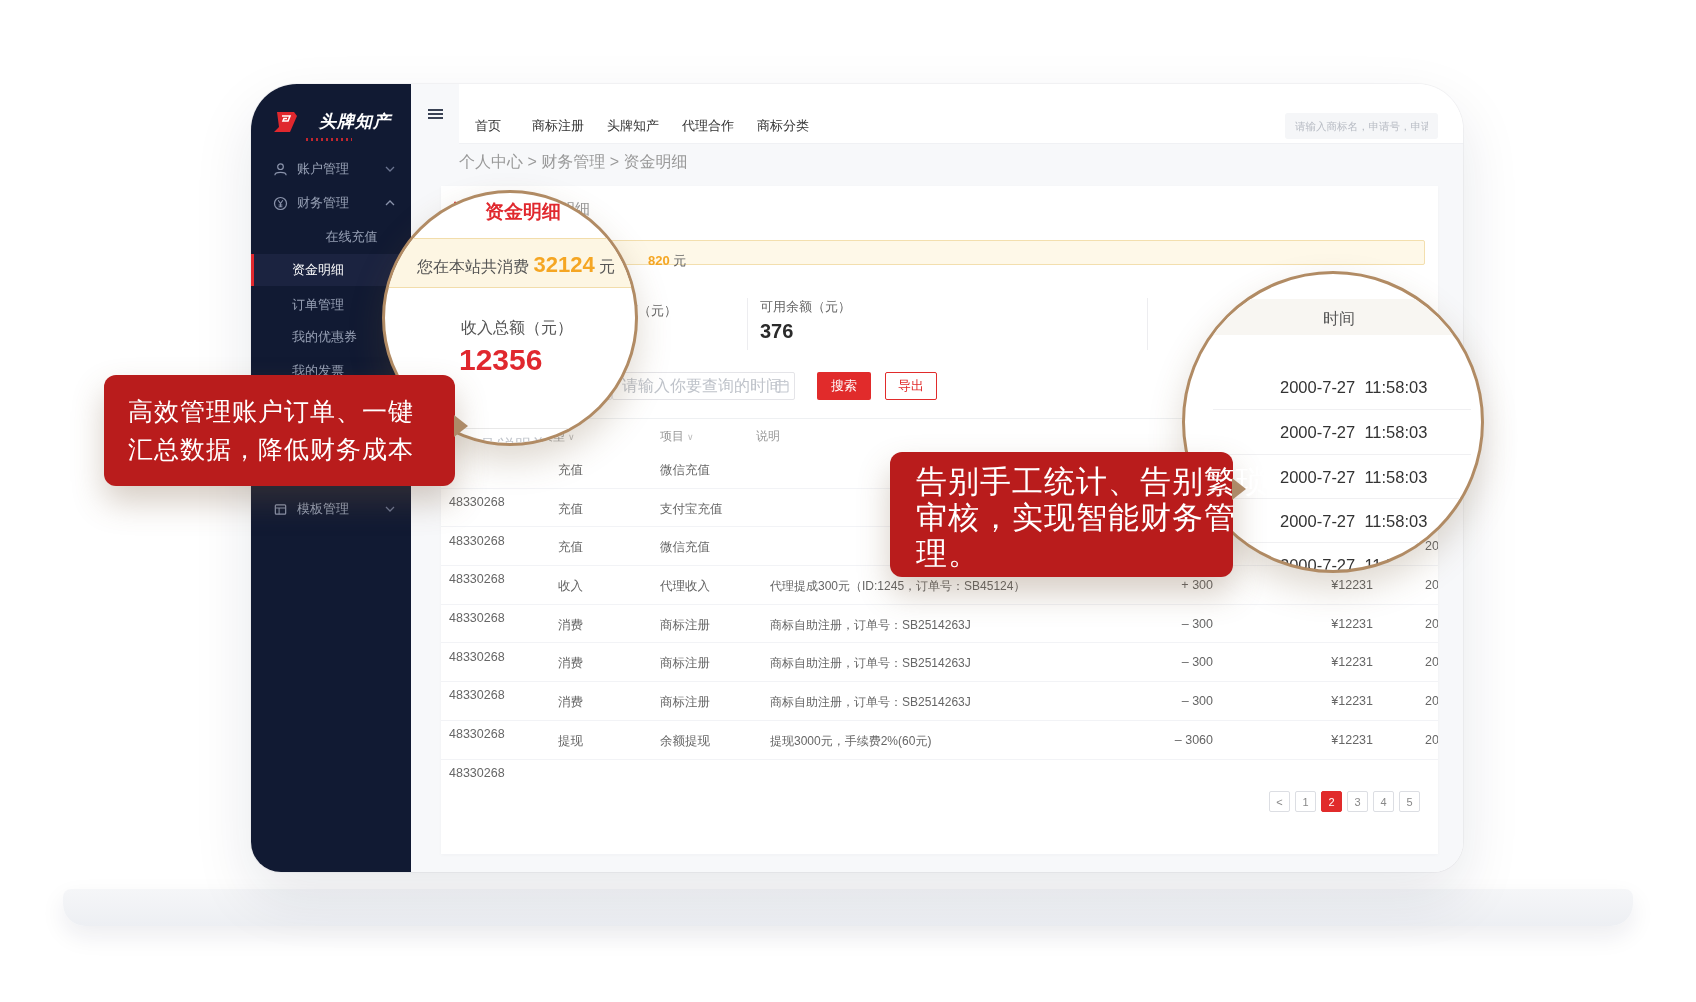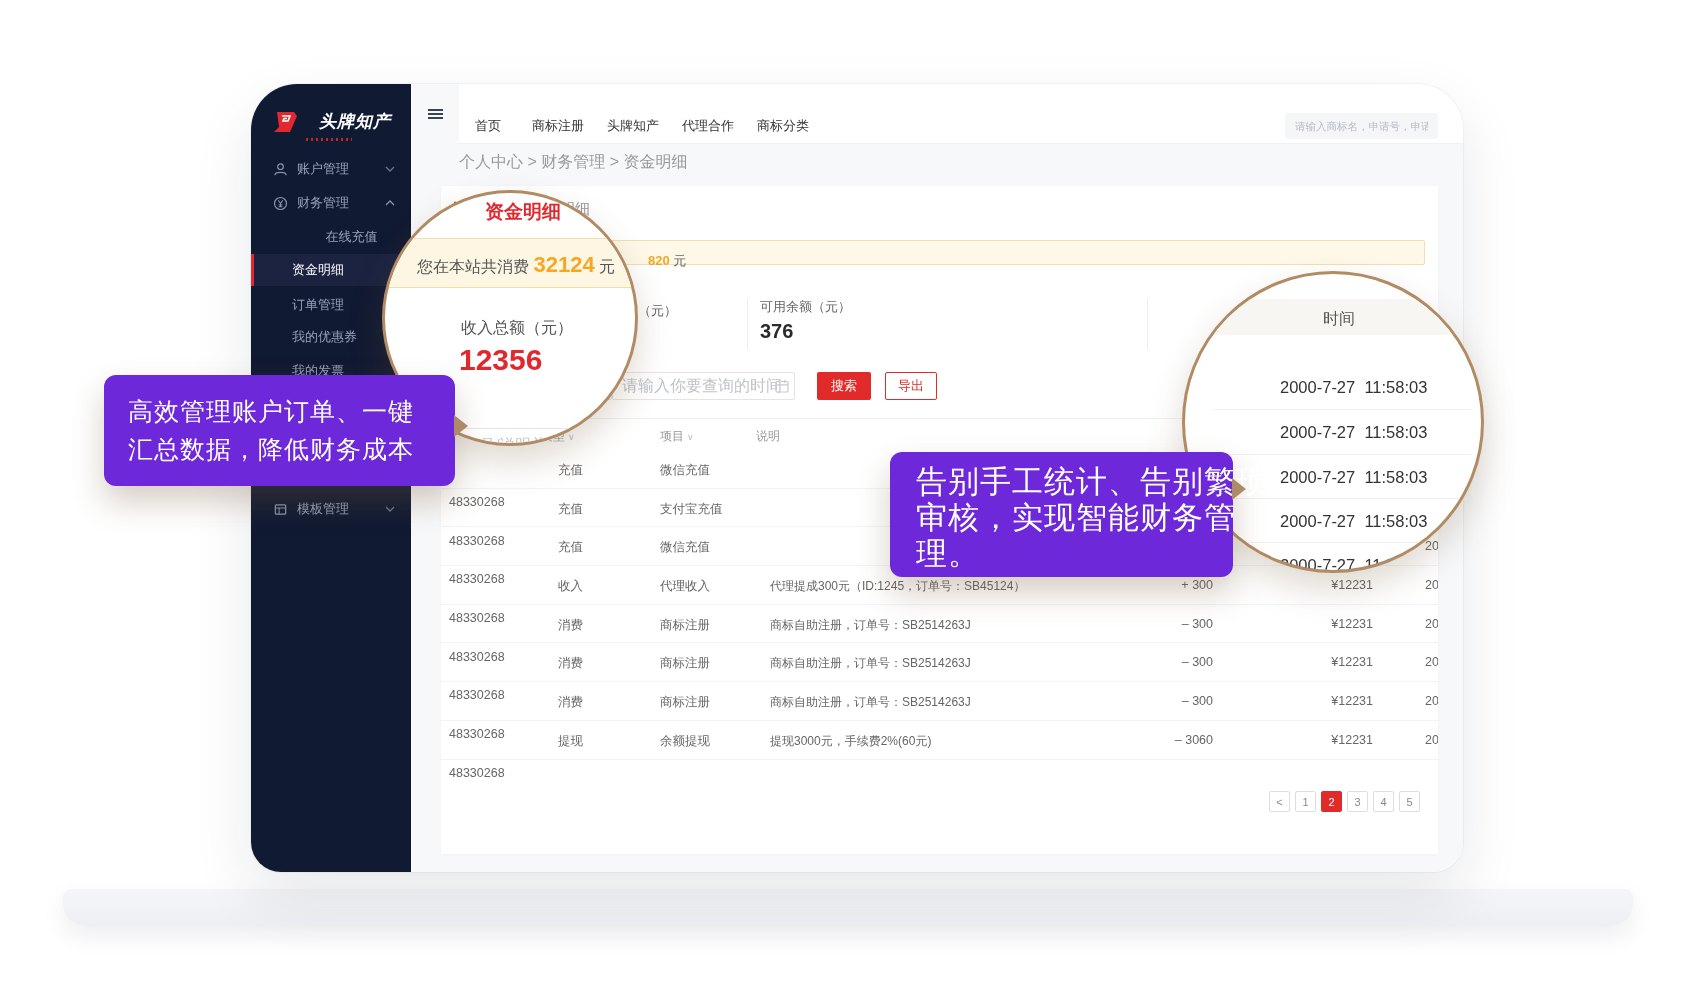--- a/index.html
+++ b/index.html
@@ -89,21 +89,21 @@
   .z-income-label { left:76px; top:125px; font-size:16px; color:#555; }
   .z-income-val { left:74px; top:150px; font-size:30px; font-weight:bold; color:#e0282e; }
   .z-line { left:0; top:235px; width:215px; height:1px; background:#e8e8e8; }
   .z-keyword { left:64px; top:242px; font-size:15.5px; color:#c2c6cc; white-space:nowrap; }
   .z-time-head { left:0; top:25px; width:302px; height:36px; background:#f8f6f2; }
   .z-time-title { left:138px; top:35px; font-size:16px; color:#555; }
   .z-time-row { left:95px; font-size:16.5px; color:#333; white-space:pre; }
   .z-sep { left:28px; width:258px; height:1px; background:#f0f0f2; }
 
   
-  .callout { background:#6d28d9; border-radius:12px; color:#fff; letter-spacing:1px;
+  .callout { background:#b91c1c; border-radius:12px; color:#fff; letter-spacing:1px;
              box-shadow:0 16px 32px rgba(120,90,60,.30); }
   .callout .arrow { position:absolute; right:-13px; width:0; height:0;
                     border-top:11px solid transparent; border-bottom:11px solid transparent; border-left:14px solid #ad8a68; }
   .callout-left { left:104px; top:375px; width:351px; height:111px; padding:17px 24px; font-size:25px; line-height:38px; }
   .callout-right { left:890px; top:452px; width:343px; height:125px; padding:12px 26px; font-size:31px; line-height:36px; }
   .z10 { z-index:10; } .z20 { z-index:20; }
 </style>
 </head>
 <body>
 

